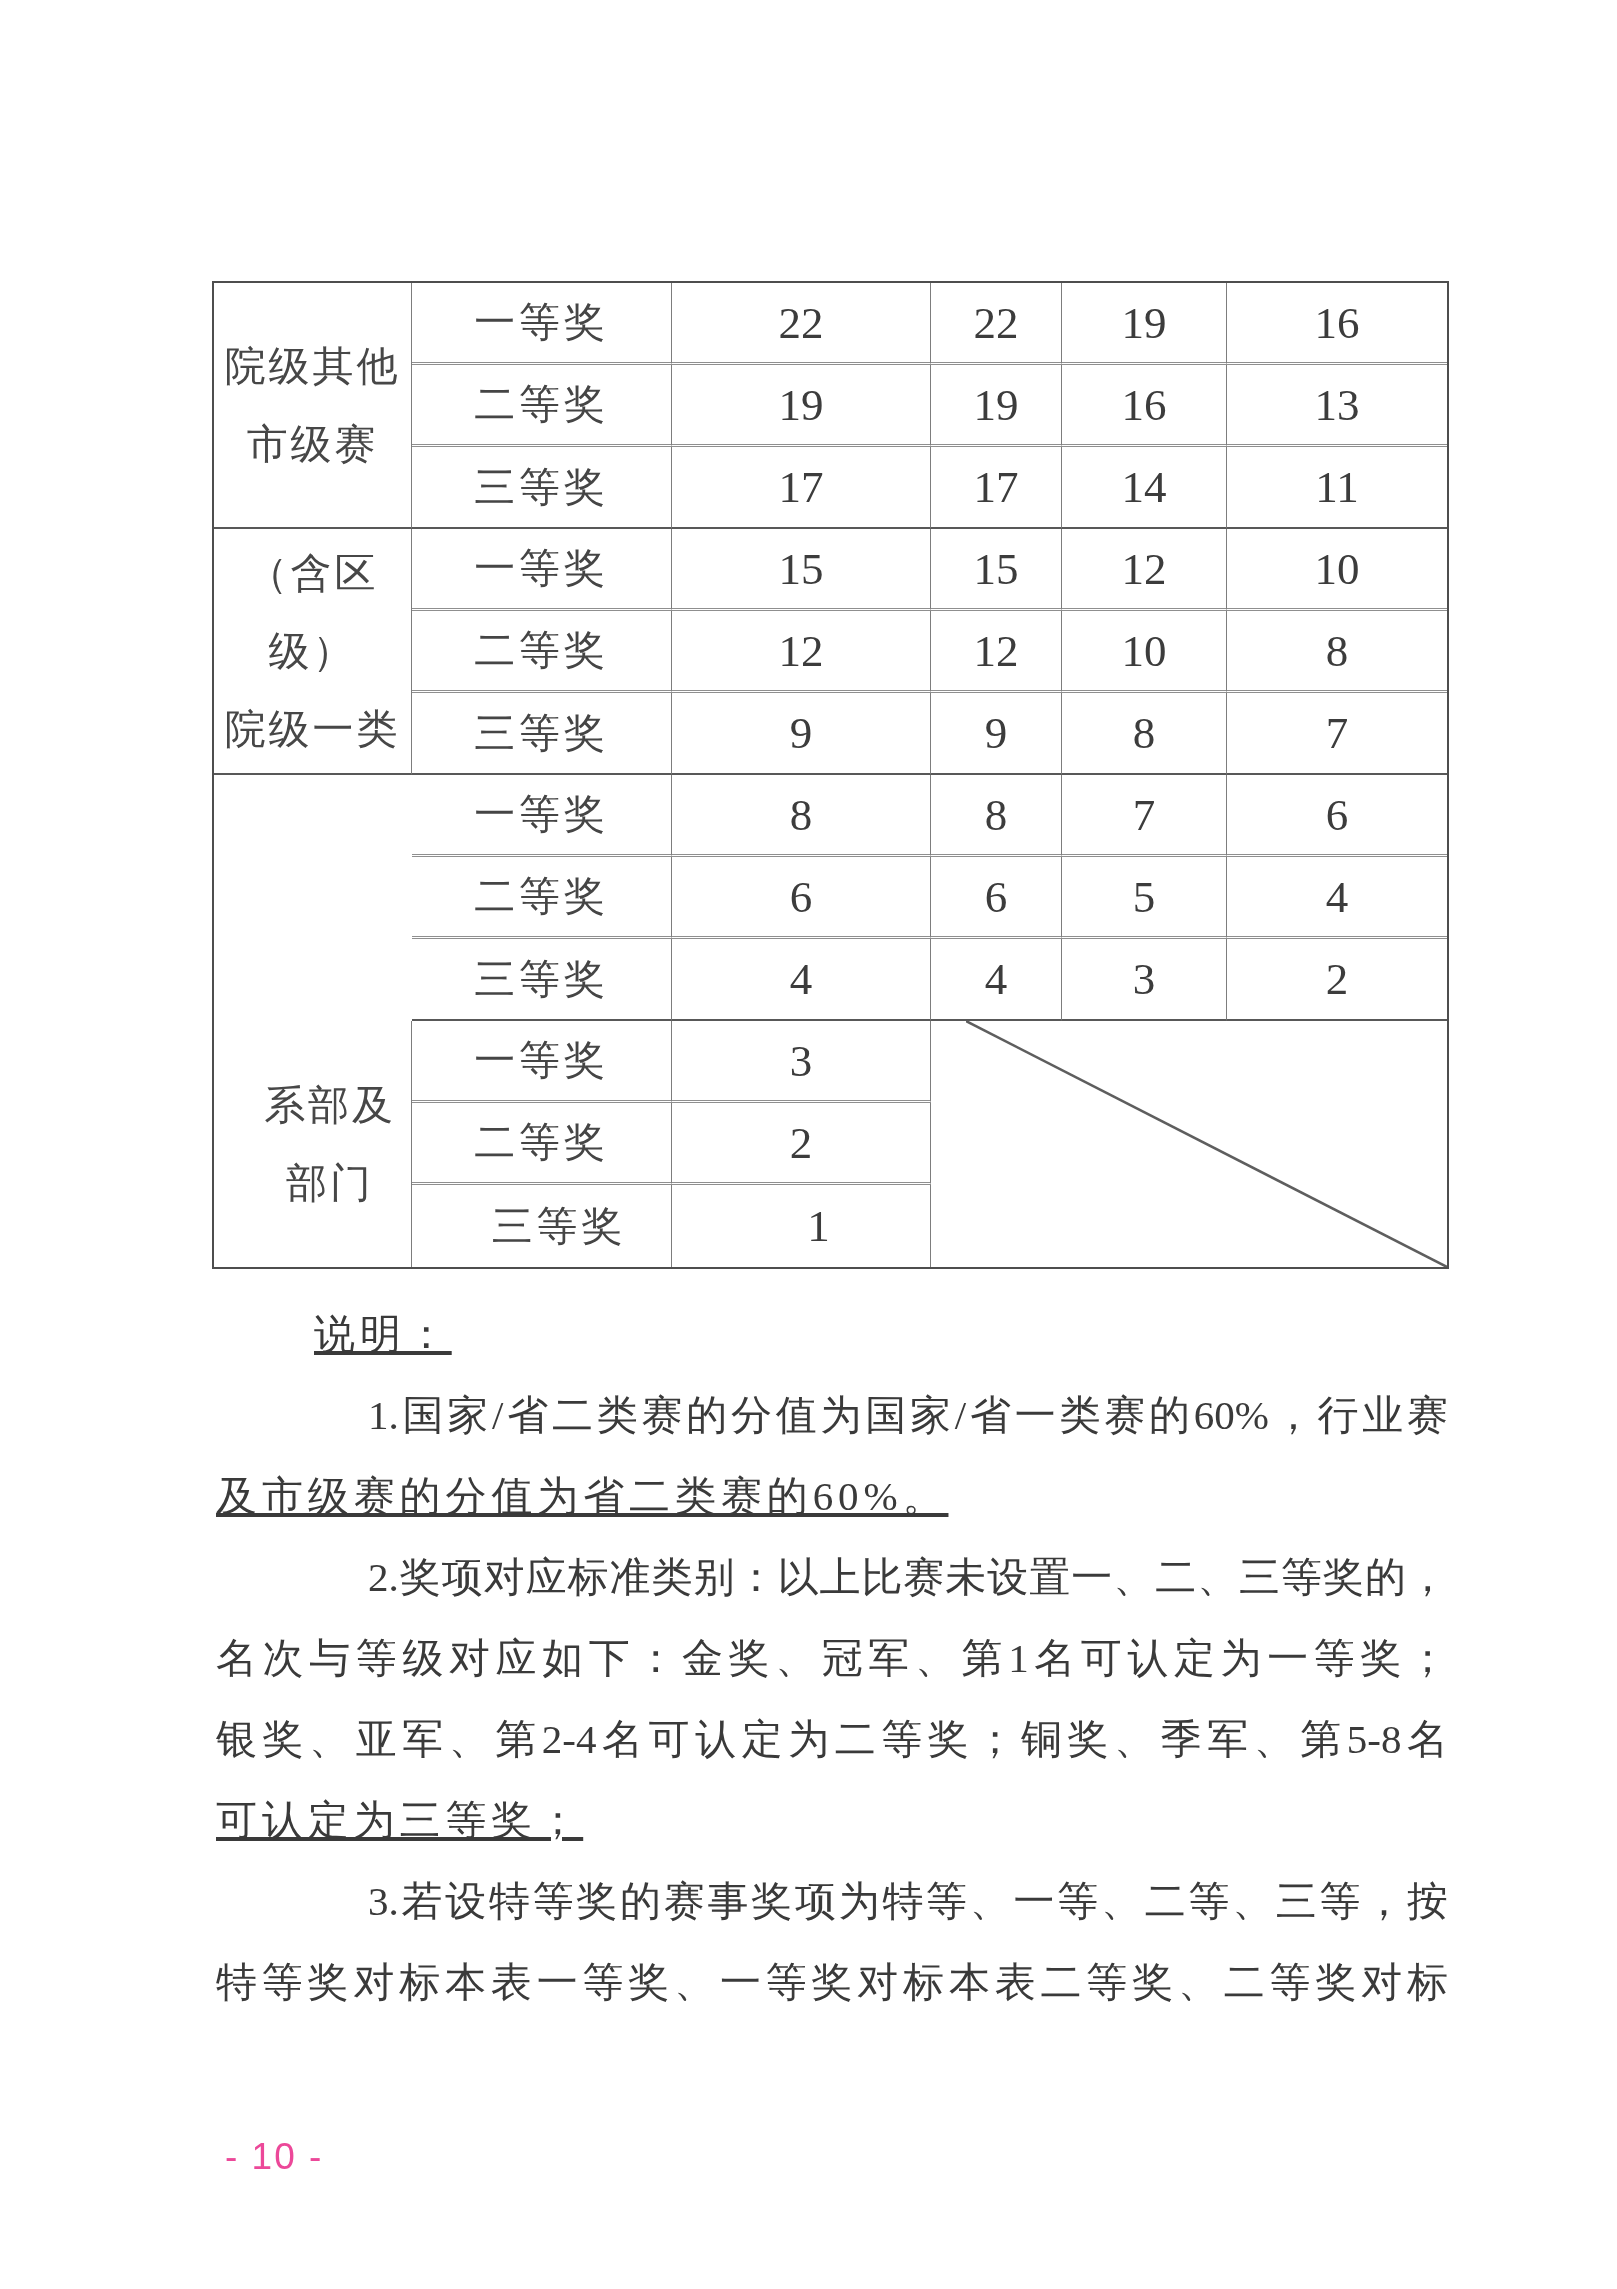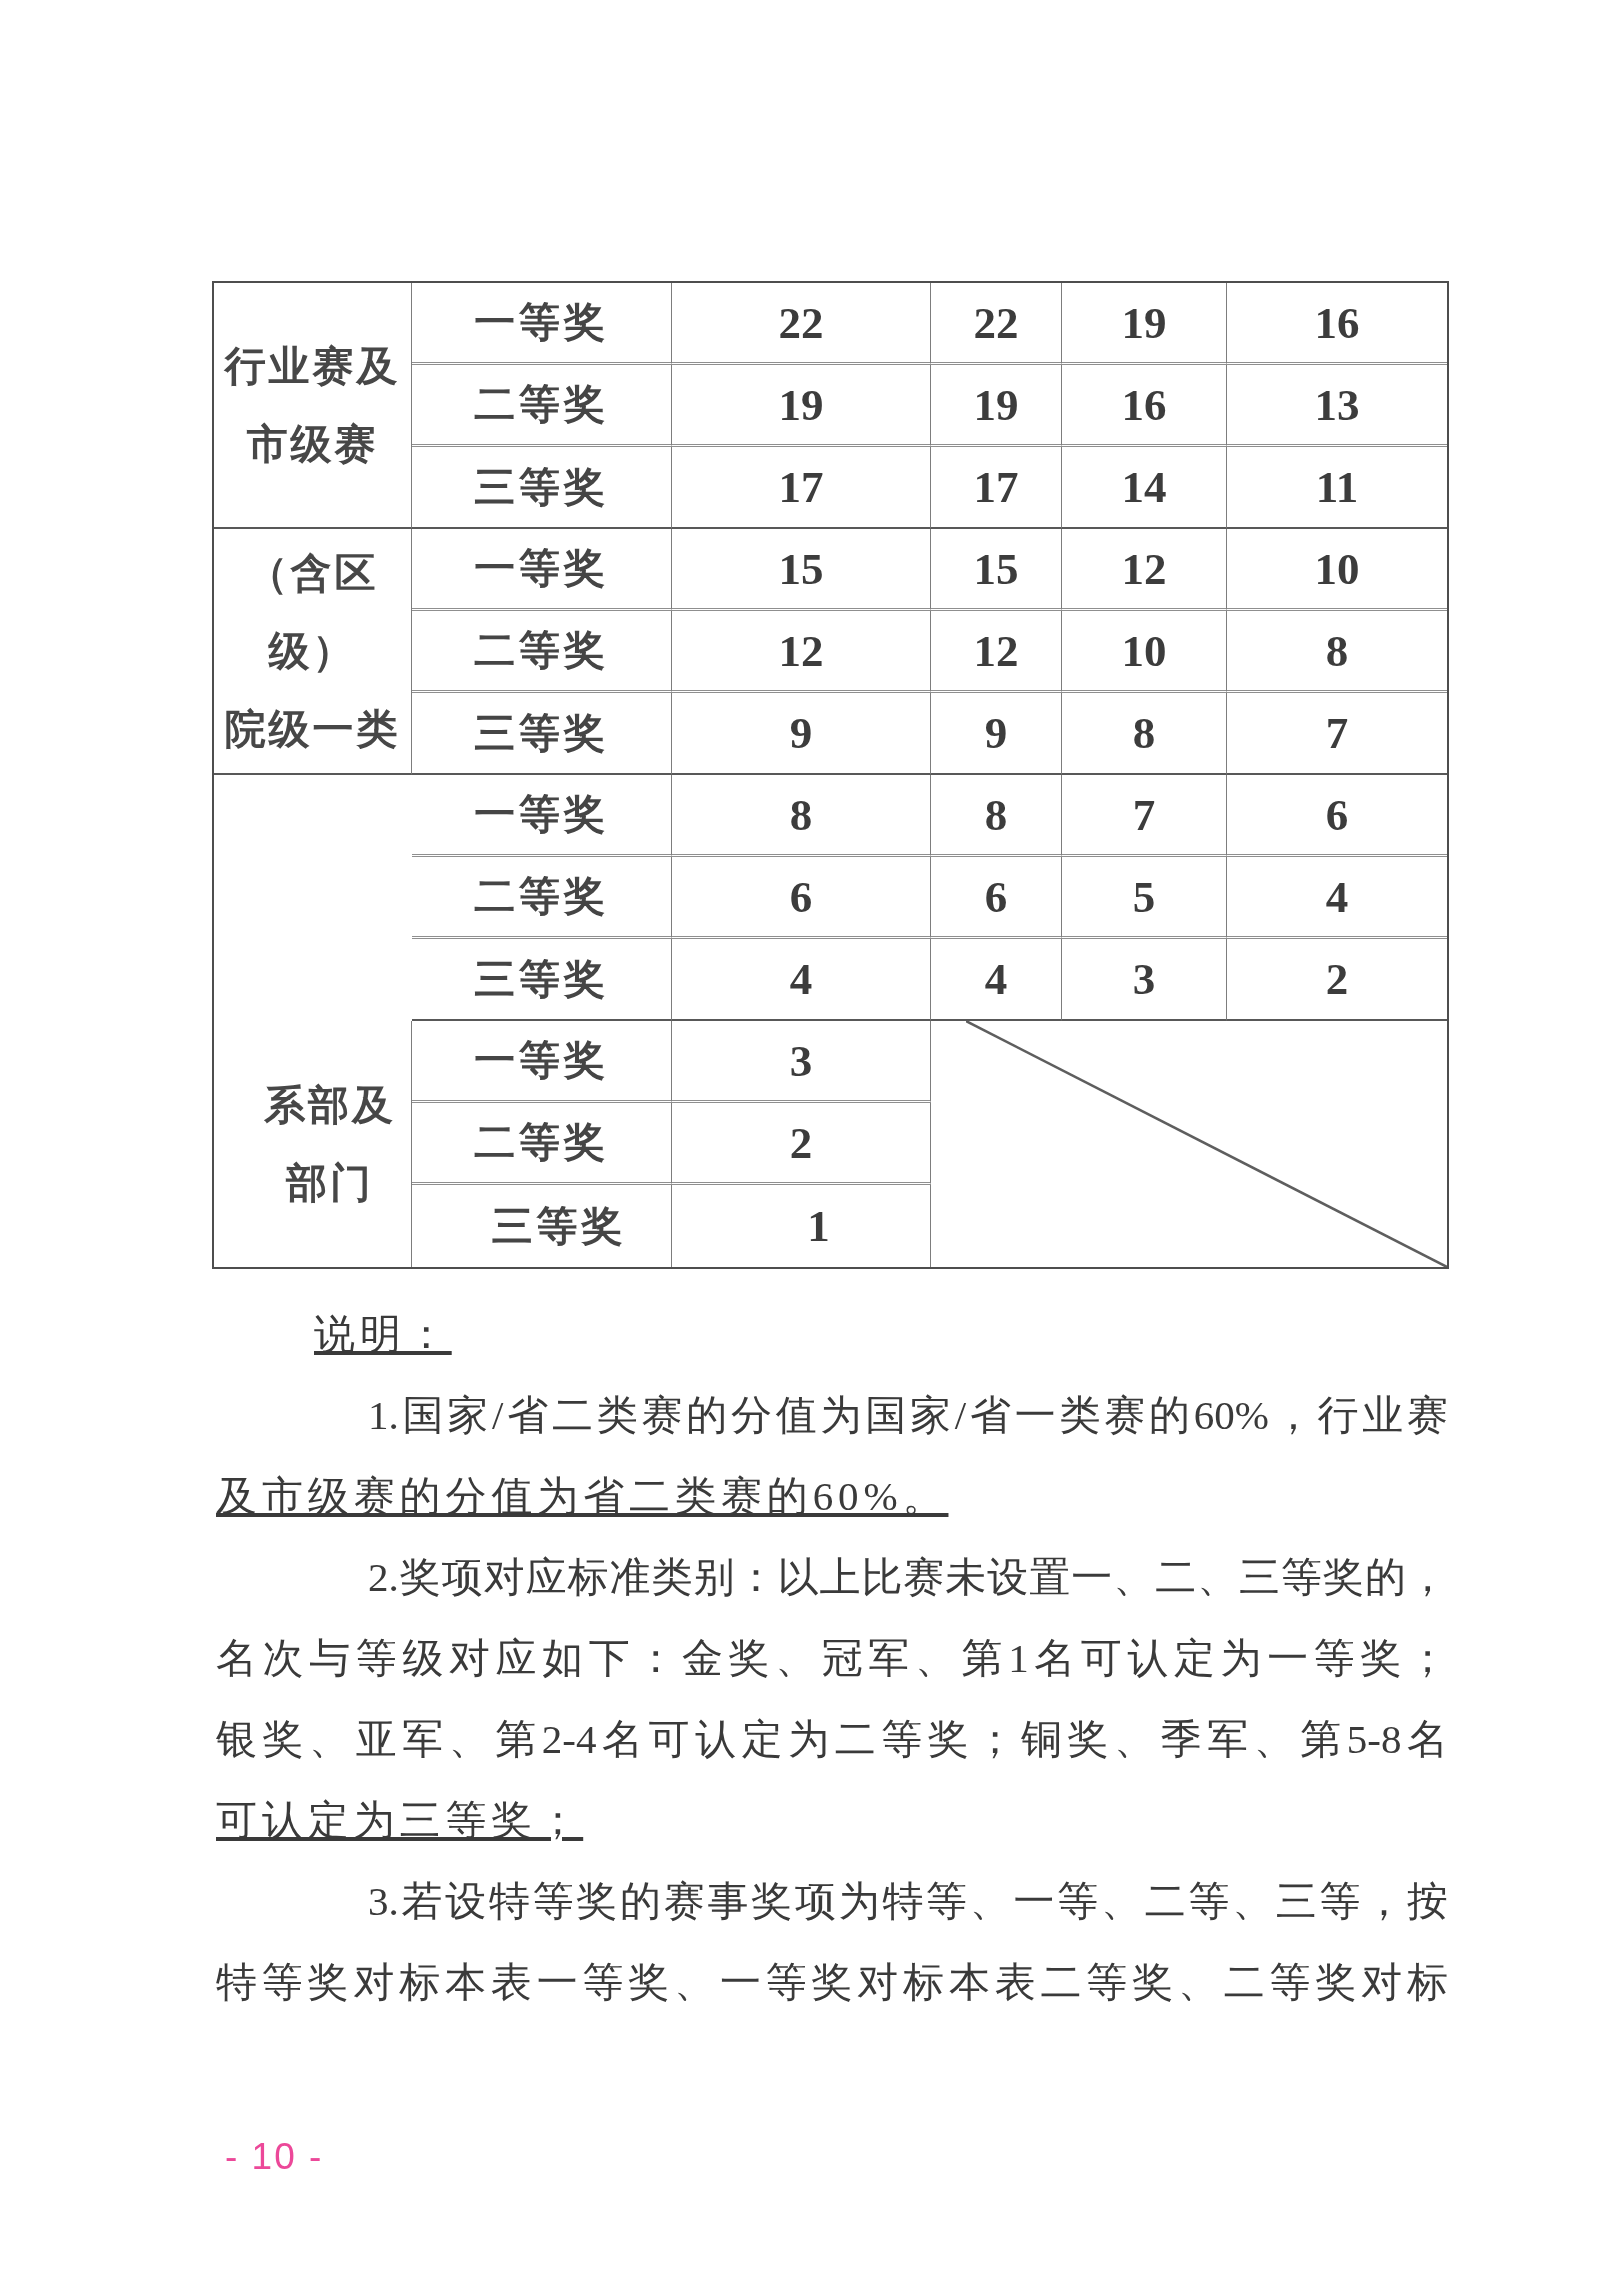--- a/index.html
+++ b/index.html
@@ -28,21 +28,20 @@
     border: 2.5px solid #4e4e4e;
     background: #ffffff;
   }
   .cell {
     display: flex;
     align-items: center;
     justify-content: center;
     border-right: 1.5px solid #7d7d7d;
     box-sizing: border-box;
     overflow: hidden;
-    font-weight: bold;
   }
   
   .bi { border-bottom: 3.9px double #8f8f8f; }   
   .bg { border-bottom: 2.5px solid #585858; }  
   .b0 { border-bottom: none; margin-left: 35px; }
   .r0 { border-right: none; }
 
   .glabel {
     font-size: 41px;
     letter-spacing: 2.9px;
@@ -112,21 +111,21 @@
 </style>
 </head>
 <body>
 
 <div class="page">
 
   <div class="score-table">
 
     <div class="cell glabel bg" style="grid-area:1/1/4/2;">
       <div>
-        <div class="gline">行业赛及</div>
+        <div class="gline">院级其他</div>
         <div class="gline">市级赛</div>
       </div>
     </div>
     <div class="cell level bi" style="grid-area:1/2/2/3;">一等奖</div>
     <div class="cell val bi" style="grid-area:1/3/2/4;">22</div>
     <div class="cell val bi" style="grid-area:1/4/2/5;">22</div>
     <div class="cell val bi" style="grid-area:1/5/2/6;">19</div>
     <div class="cell val bi r0" style="grid-area:1/6/2/7;">16</div>
 
     <div class="cell level bi" style="grid-area:2/2/3/3;">二等奖</div>

